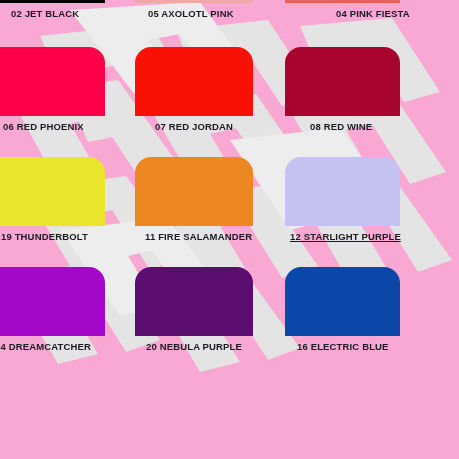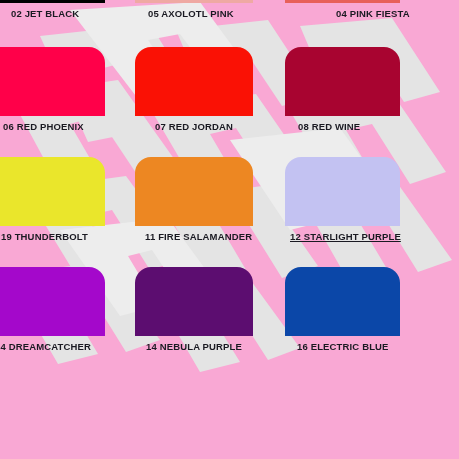--- a/index.html
+++ b/index.html
@@ -101,21 +101,21 @@
       <div class="cap" style="left:3px; top:121px;">06 RED PHOENIX</div>
     </div>
 
     <div class="cell">
       <div class="swatch" style="left:135px; top:47px; width:118px; height:69px; background:#fa1105;"></div>
       <div class="cap" style="left:155px; top:121px;">07 RED JORDAN</div>
     </div>
 
     <div class="cell">
       <div class="swatch" style="left:285px; top:47px; width:115px; height:69px; background:#a80430;"></div>
-      <div class="cap" style="left:298px; top:121px;">08 RED WINE</div>
+      <div class="cap" style="left:310px; top:121px;">08 RED WINE</div>
     </div>
 
     <div class="cell">
       <div class="swatch" style="left:-18px; top:157px; width:123px; height:69px; background:#eae62b; border-radius:0 16px 0 0;"></div>
       <div class="cap" style="left:1px; top:231px;">19 THUNDERBOLT</div>
     </div>
 
     <div class="cell">
       <div class="swatch" style="left:135px; top:157px; width:118px; height:69px; background:#ed8722;"></div>
       <div class="cap" style="left:145px; top:231px;">11 FIRE SALAMANDER</div>
@@ -126,21 +126,21 @@
       <div class="cap" style="left:290px; top:231px;text-decoration:underline;">12 STARLIGHT PURPLE</div>
     </div>
 
     <div class="cell">
       <div class="swatch" style="left:-18px; top:267px; width:123px; height:69px; background:#a408cb; border-radius:0 16px 0 0;"></div>
       <div class="cap" style="left:-5px; top:341px;">14 DREAMCATCHER</div>
     </div>
 
     <div class="cell">
       <div class="swatch" style="left:135px; top:267px; width:118px; height:69px; background:#5c0d70;"></div>
-      <div class="cap" style="left:146px; top:341px;">14 NEBULA PURPLE</div>
+      <div class="cap" style="left:146px; top:341px;">20 NEBULA PURPLE</div>
     </div>
 
     <div class="cell">
       <div class="swatch" style="left:285px; top:267px; width:115px; height:69px; background:#0b47a8;"></div>
       <div class="cap" style="left:297px; top:341px;">16 ELECTRIC BLUE</div>
     </div>
 
   </div>
 </div>
 

